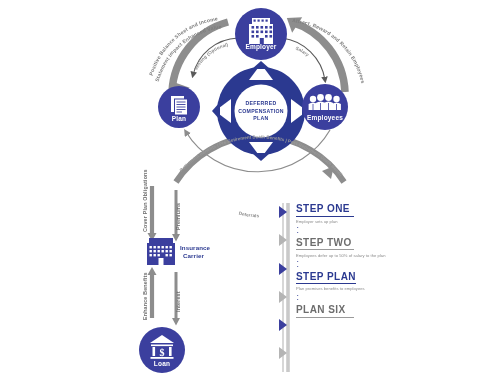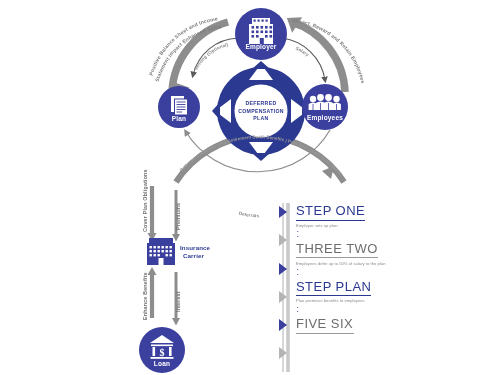--- a/index.html
+++ b/index.html
@@ -32,21 +32,21 @@
   .carrier-label{
     font-size:6.2px;font-weight:bold;fill:#2b3990;letter-spacing:.1px;
   }
 
   
   .steps{
     position:absolute;left:296px;top:203px;width:196px;
   }
   .step{position:relative;margin-bottom:0px;}
   .step-title{
-    font-size:13px;font-weight:normal;color:#2b3990;letter-spacing:.45px;
+    font-size:10px;font-weight:bold;color:#2b3990;letter-spacing:.45px;
     padding-bottom:1.5px;border-bottom:1.1px solid #2b3990;
     display:block;width:max-content;min-width:58px;
   }
   .step-title.grey{color:#6d6d6d;border-bottom-color:#9a9a9a;}
   .step-desc{
     font-size:4.1px;color:#8a8a8a;line-height:1.45;margin:2.4px 0 0 0;
     letter-spacing:.05px;max-width:150px;
   }
   .step-dots{
     color:#2b3990;font-size:4px;line-height:1.1;margin:1.6px 0 1.6px 1px;
@@ -308,39 +308,39 @@
     <div class="step">
       <span class="step-title">STEP ONE</span>
       <p class="step-desc">Employer sets up plan</p>
       <div class="step-dots">
           <span>•</span>
           <span>•</span>
         </div>
     </div>
 
     <div class="step">
-      <span class="step-title grey">THREE TWO</span>
+      <span class="step-title grey">STEP TWO</span>
       <p class="step-desc">Employees defer up to 50% of salary to the plan</p>
       <div class="step-dots">
           <span>•</span>
           <span>•</span>
         </div>
     </div>
 
     <div class="step">
       <span class="step-title">STEP PLAN</span>
       <p class="step-desc">Plan promises benefits to employees</p>
       <div class="step-dots">
           <span>•</span>
           <span>•</span>
         </div>
     </div>
 
 
 
     <div class="step">
-      <span class="step-title grey">FIVE SIX</span>
+      <span class="step-title grey">PLAN SIX</span>
 
     </div>
 
   </div>
 
 </div>
 
 </body></html>

